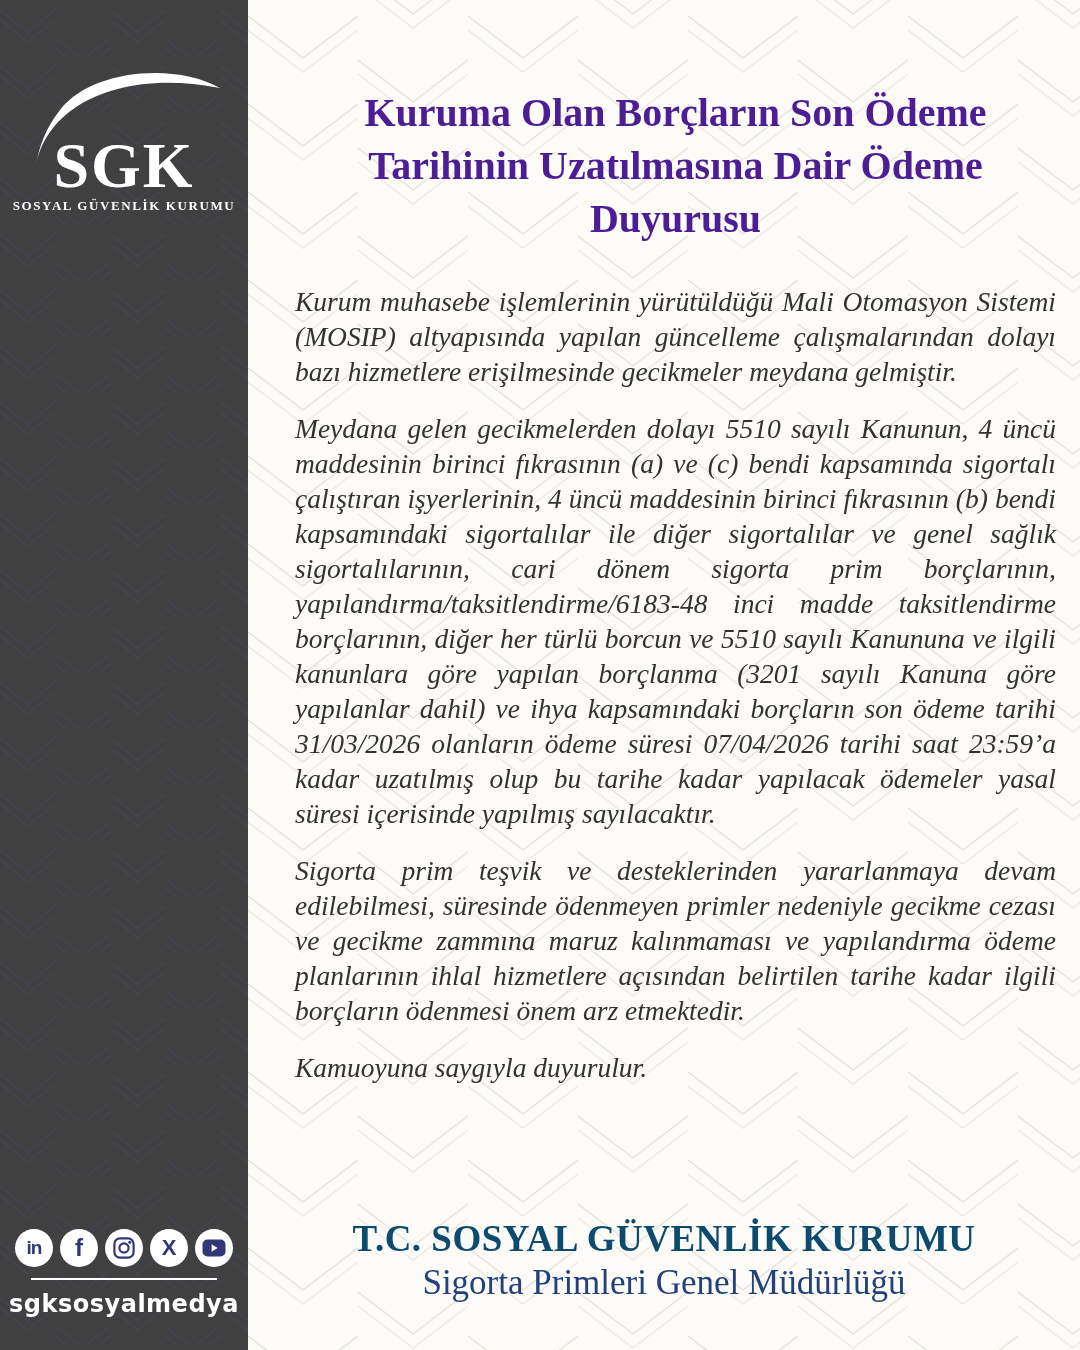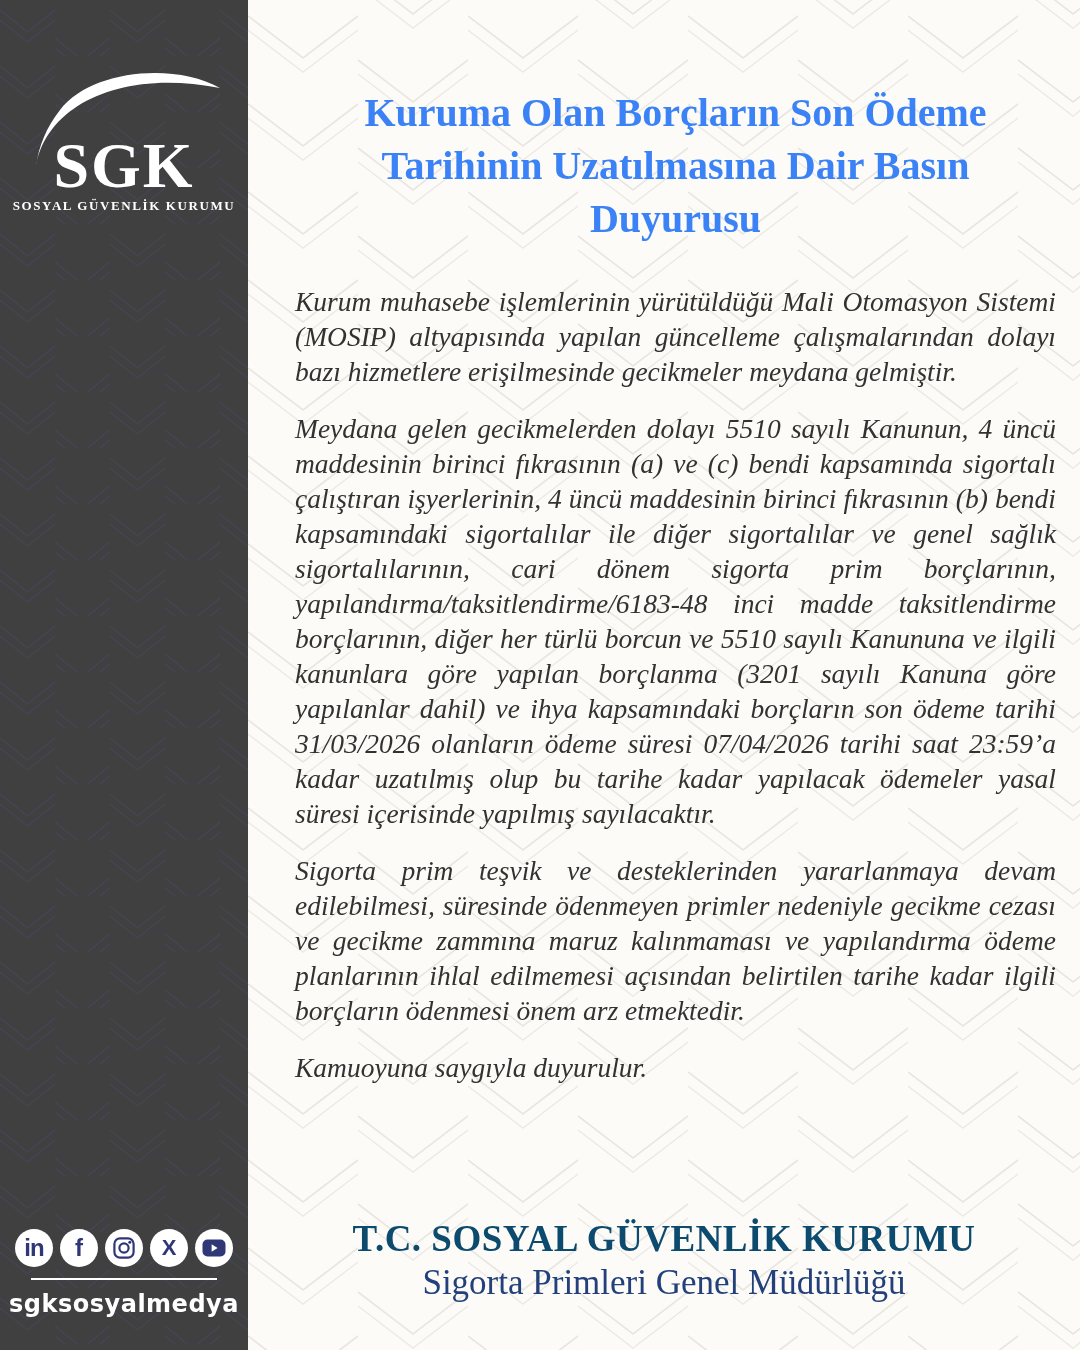--- a/index.html
+++ b/index.html
@@ -73,21 +73,21 @@
     border-radius: 50%;
     background: #ffffff;
     color: #2f3777;
     display: flex;
     align-items: center;
     justify-content: center;
     font-family: "Liberation Sans", sans-serif;
     font-weight: bold;
     cursor: pointer;
   }
-  .icon-circle .glyph-in { font-size: 24px; letter-spacing: -1px; }
+  .icon-circle .glyph-in { font-size: 19px; letter-spacing: -1px; }
   .icon-circle .glyph-f  { font-size: 24px; }
   .icon-circle .glyph-x  { font-size: 22px; }
   .social-divider {
     width: 186px; height: 2px;
     background: #ffffff;
     margin: 0 auto 10px auto;
   }
   .social-handle {
     font-family: "DejaVu Sans", sans-serif;
     font-weight: 600;
@@ -103,21 +103,21 @@
     background: #fcfbf8;
     overflow: hidden;
   }
   .content-inner {
     position: relative;
     z-index: 1;
     padding: 86px 24px 0 47px;
   }
   h1.page-title {
     text-align: center;
-    color: #3b82f6;
+    color: #4c1d95;
     font-size: 40px;
     font-weight: bold;
     line-height: 1.33;
     margin-bottom: 38px;
   }
   h1.page-title span { display: block; }
   p.body-par {
     font-size: 27.5px;
     line-height: 35px;
     color: #323232;
@@ -213,28 +213,28 @@
           <path d="M110 -28 L165 14 L220 -28" fill="none" stroke="#e9e6e0" stroke-width="1.6"></path>
           <path d="M110 -14 L165 28 L220 -14" fill="none" stroke="#edeae5" stroke-width="1.4"></path>
         </pattern>
       </defs>
       <rect width="832" height="1350" fill="url(#chevLight)"></rect>
     </svg>
 
     <div class="content-inner">
       <h1 class="page-title">
         <span>Kuruma Olan Borçların Son Ödeme</span>
-        <span>Tarihinin Uzatılmasına Dair Basın Duyurusu</span>
+        <span>Tarihinin Uzatılmasına Dair Ödeme Duyurusu</span>
       </h1>
 
       <p class="body-par">Kurum muhasebe işlemlerinin yürütüldüğü Mali Otomasyon Sistemi (MOSIP) altyapısında yapılan güncelleme çalışmalarından dolayı bazı hizmetlere erişilmesinde gecikmeler meydana gelmiştir.</p>
 
       <p class="body-par">Meydana gelen gecikmelerden dolayı 5510 sayılı Kanunun, 4 üncü maddesinin birinci fıkrasının (a) ve (c) bendi kapsamında sigortalı çalıştıran işyerlerinin, 4 üncü maddesinin birinci fıkrasının (b) bendi kapsamındaki sigortalılar ile diğer sigortalılar ve genel sağlık sigortalılarının, cari dönem sigorta prim borçlarının, yapılandırma/taksitlendirme/6183-48 inci madde taksitlendirme borçlarının, diğer her türlü borcun ve 5510 sayılı Kanununa ve ilgili kanunlara göre yapılan borçlanma (3201 sayılı Kanuna göre yapılanlar dahil) ve ihya kapsamındaki borçların son ödeme tarihi 31/03/2026 olanların ödeme süresi 07/04/2026 tarihi saat 23:59’a kadar uzatılmış olup bu tarihe kadar yapılacak ödemeler yasal süresi içerisinde yapılmış sayılacaktır.</p>
 
-      <p class="body-par">Sigorta prim teşvik ve desteklerinden yararlanmaya devam edilebilmesi, süresinde ödenmeyen primler nedeniyle gecikme cezası ve gecikme zammına maruz kalınmaması ve yapılandırma ödeme planlarının ihlal edilmemesi açısından belirtilen tarihe kadar ilgili borçların ödenmesi önem arz etmektedir.</p>
+      <p class="body-par">Sigorta prim teşvik ve desteklerinden yararlanmaya devam edilebilmesi, süresinde ödenmeyen primler nedeniyle gecikme cezası ve gecikme zammına maruz kalınmaması ve yapılandırma ödeme planlarının ihlal hizmetlere açısından belirtilen tarihe kadar ilgili borçların ödenmesi önem arz etmektedir.</p>
 
       <p class="body-par last">Kamuoyuna saygıyla duyurulur.</p>
     </div>
 
     <footer class="doc-footer">
       <div class="footer-org">T.C. SOSYAL GÜVENLİK KURUMU</div>
       <div class="footer-dept">Sigorta Primleri Genel Müdürlüğü</div>
     </footer>
   </main>
 

